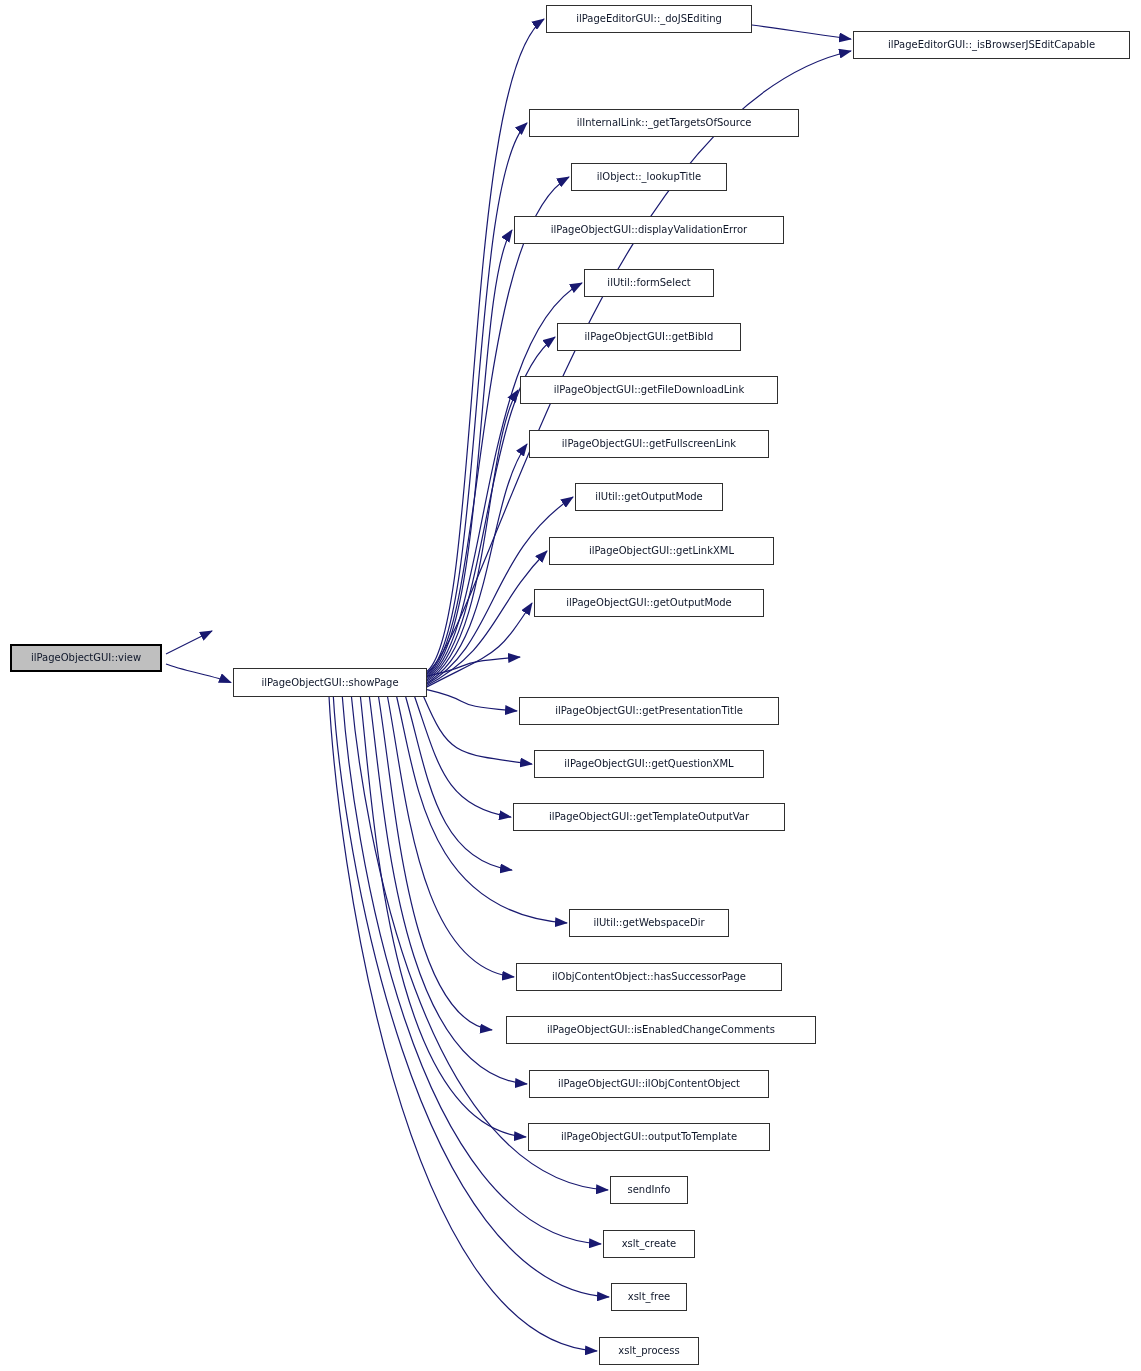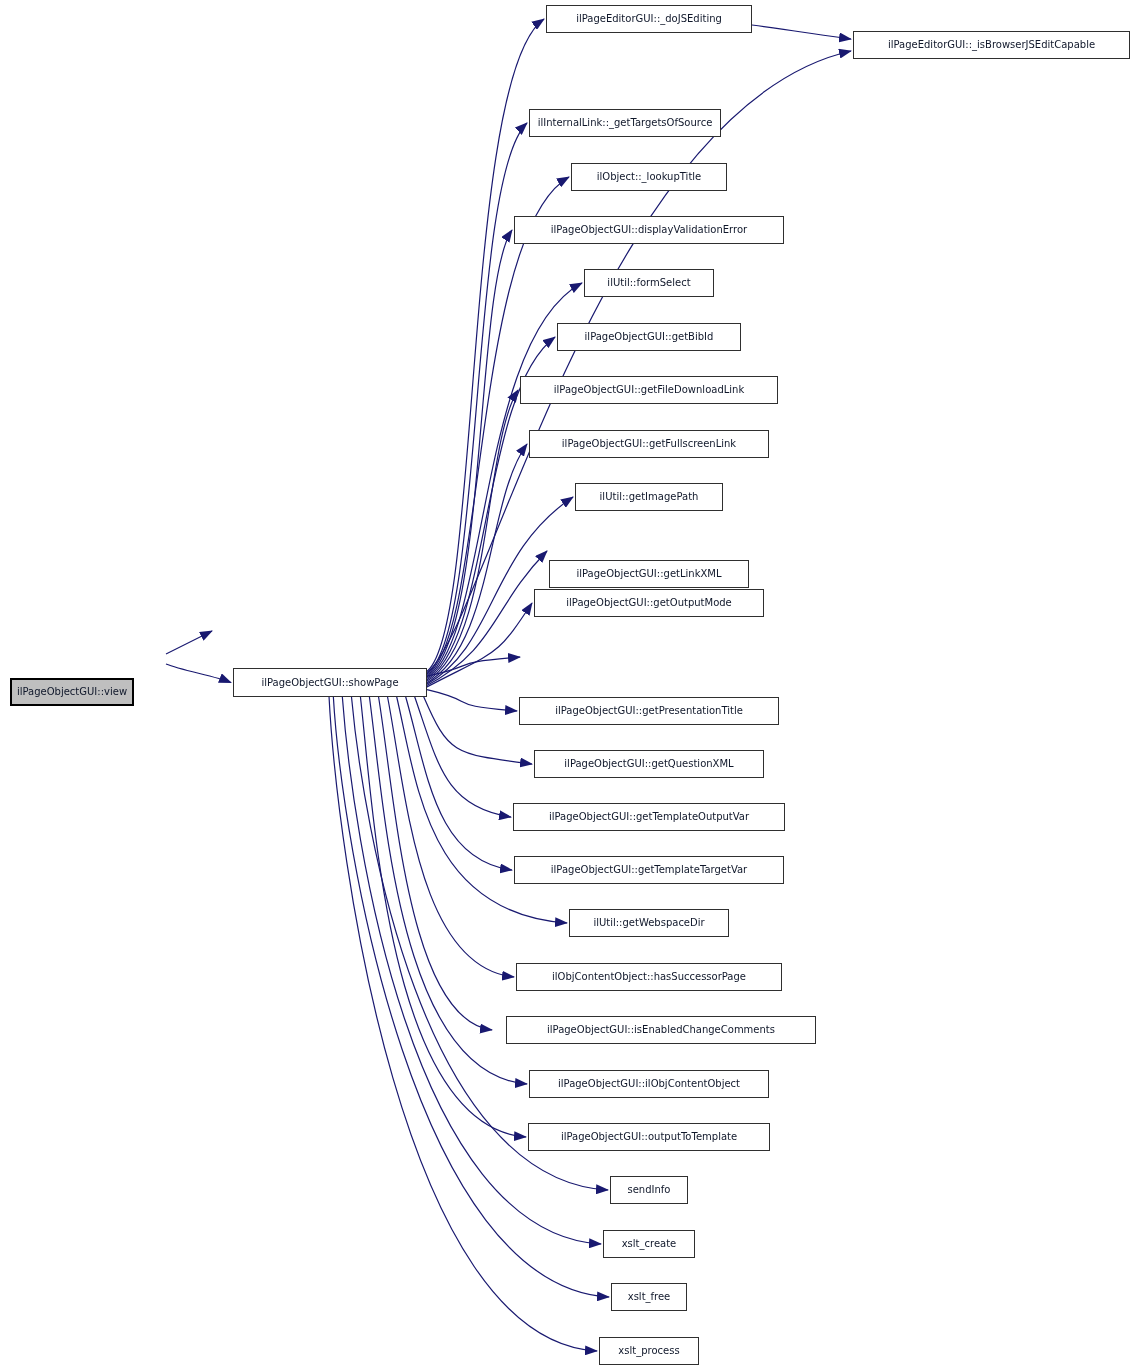--- a/index.html
+++ b/index.html
@@ -63,39 +63,38 @@
         <path d="M378.42241379310343,696 C395.5,800.5689655172414 408.42241379310343,1020 492,1030" fill="none" stroke="#191970" stroke-width="1.2" marker-end="url(#arrowhead)"></path>
         <path d="M369.298275862069,696 C384.7,809.8793103448276 399.298275862069,1074 527,1084" fill="none" stroke="#191970" stroke-width="1.2" marker-end="url(#arrowhead)"></path>
         <path d="M360.3431034482759,696 C374.1,819.0172413793103 390.3431034482759,1127 526,1137" fill="none" stroke="#191970" stroke-width="1.2" marker-end="url(#arrowhead)"></path>
         <path d="M351.38793103448273,696 C363.5,828.1551724137931 423.2801724137931,1180 608,1190" fill="none" stroke="#191970" stroke-width="1.2" marker-end="url(#arrowhead)"></path>
         <path d="M342.2637931034483,696 C352.7,837.4655172413793 412.0905172413793,1234 601,1244" fill="none" stroke="#191970" stroke-width="1.2" marker-end="url(#arrowhead)"></path>
         <path d="M333.3086206896552,696 C342.1,846.6034482758621 415.9784482758621,1287 609,1297" fill="none" stroke="#191970" stroke-width="1.2" marker-end="url(#arrowhead)"></path>
         <path d="M329,696 C337,851 402,1341 597,1351" fill="none" stroke="#191970" stroke-width="1.2" marker-end="url(#arrowhead)"></path>
       </g>
   </svg>
 
-  <div class="node hl" id="n-view" style="left:10px;top:644px;width:124px;height:28px;margin-top:34px;">ilPageObjectGUI::view</div>
+  <div class="node hl" id="n-view" style="left:10px;top:644px;width:152px;height:28px;">ilPageObjectGUI::view</div>
   <div class="node" id="n-showPage" style="left:233px;top:668px;width:194px;height:29px;">ilPageObjectGUI::showPage</div>
 
   <div class="node" id="n-doJSEditing" style="left:546px;top:5px;width:206px;height:28px;">ilPageEditorGUI::_doJSEditing</div>
   <div class="node" id="n-isBrowserJSEditCapable" style="left:853px;top:31px;width:277px;height:28px;">ilPageEditorGUI::_isBrowserJSEditCapable</div>
-  <div class="node" id="n-getTargetsOfSource" style="left:529px;top:109px;width:192px;height:28px;">ilInternalLink::_getTargetsOfSource</div>
+  <div class="node" id="n-getTargetsOfSource" style="left:529px;top:109px;width:270px;height:28px;">ilInternalLink::_getTargetsOfSource</div>
   <div class="node" id="n-lookupTitle" style="left:571px;top:163px;width:156px;height:28px;">ilObject::_lookupTitle</div>
   <div class="node" id="n-displayValidationError" style="left:514px;top:216px;width:270px;height:28px;">ilPageObjectGUI::displayValidationError</div>
   <div class="node" id="n-formSelect" style="left:584px;top:269px;width:130px;height:28px;">ilUtil::formSelect</div>
   <div class="node" id="n-getBibId" style="left:557px;top:323px;width:184px;height:28px;">ilPageObjectGUI::getBibId</div>
   <div class="node" id="n-getFileDownloadLink" style="left:520px;top:376px;width:258px;height:28px;">ilPageObjectGUI::getFileDownloadLink</div>
   <div class="node" id="n-getFullscreenLink" style="left:529px;top:430px;width:240px;height:28px;">ilPageObjectGUI::getFullscreenLink</div>
-  <div class="node" id="n-getImagePath" style="left:575px;top:483px;width:148px;height:28px;">ilUtil::getImagePath</div>
-  <div class="node" id="n-getLinkXML" style="left:549px;top:560px;width:200px;height:28px;text-align:right;">ilPageObjectGUI::getLinkXML</div>
+  <div class="node" id="n-getImagePath" style="left:575px;top:483px;width:148px;height:28px;">ilUtil::getOutputMode</div>
+  <div class="node" id="n-getLinkXML" style="left:549px;top:537px;width:225px;height:28px;text-align:right;">ilPageObjectGUI::getLinkXML</div>
   <div class="node" id="n-getOutputMode" style="left:534px;top:589px;width:230px;height:28px;text-align:center;">ilPageObjectGUI::getOutputMode</div>
   <div class="node" id="n-getPresentationTitle" style="left:519px;top:697px;width:260px;height:28px;">ilPageObjectGUI::getPresentationTitle</div>
   <div class="node" id="n-getQuestionXML" style="left:534px;top:750px;width:230px;height:28px;">ilPageObjectGUI::getQuestionXML</div>
   <div class="node" id="n-getTemplateOutputVar" style="left:513px;top:803px;width:272px;height:28px;">ilPageObjectGUI::getTemplateOutputVar</div>
-  <div class="node" id="n-getTemplateTargetVar" style="left:514px;top:856px;width:270px;height:28px;">ilPageObjectGUI::getTemplateTargetVar</div>
   <div class="node" id="n-getWebspaceDir" style="left:569px;top:909px;width:160px;height:28px;">ilUtil::getWebspaceDir</div>
   <div class="node" id="n-hasSuccessorPage" style="left:516px;top:963px;width:266px;height:28px;">ilObjContentObject::hasSuccessorPage</div>
   <div class="node" id="n-isEnabledChangeComments" style="left:494px;top:1016px;width:310px;height:28px;margin-left:12px;">ilPageObjectGUI::isEnabledChangeComments</div>
   <div class="node" id="n-isEnabledCitation" style="left:529px;top:1070px;width:240px;height:28px;">ilPageObjectGUI::ilObjContentObject</div>
   <div class="node" id="n-outputToTemplate" style="left:528px;top:1123px;width:242px;height:28px;">ilPageObjectGUI::outputToTemplate</div>
   <div class="node" id="n-sendInfo" style="left:610px;top:1176px;width:78px;height:28px;">sendInfo</div>
   <div class="node" id="n-xsltCreate" style="left:603px;top:1230px;width:92px;height:28px;">xslt_create</div>
   <div class="node" id="n-xsltFree" style="left:611px;top:1283px;width:76px;height:28px;">xslt_free</div>
   <div class="node" id="n-xsltProcess" style="left:599px;top:1337px;width:100px;height:28px;">xslt_process</div>
 </div>

